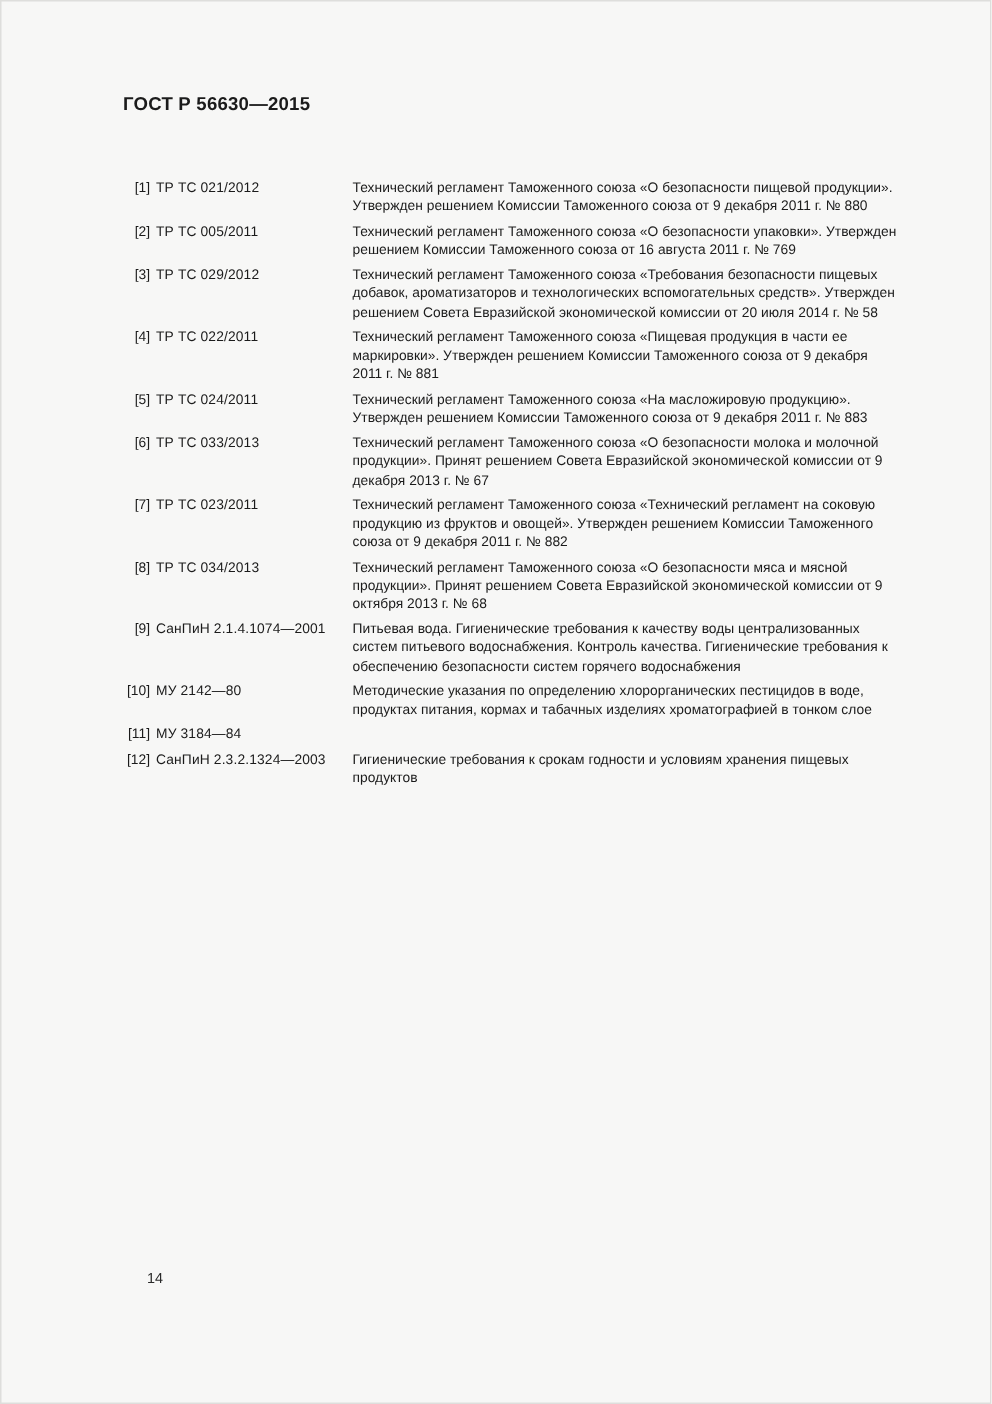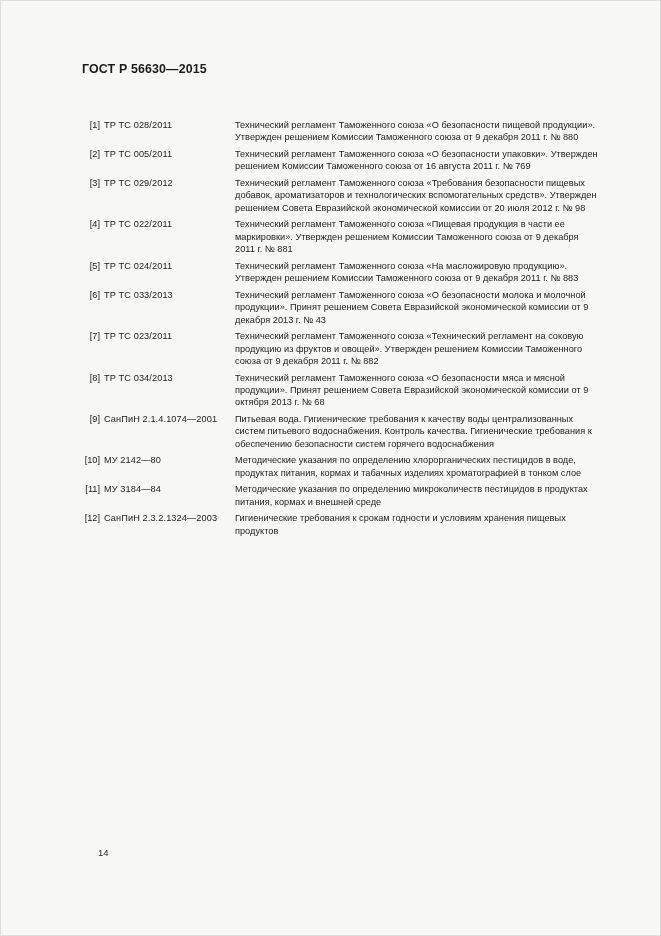--- a/index.html
+++ b/index.html
@@ -117,47 +117,47 @@
 
   <div class="page-frame"></div>
 
   <div class="running-head">ГОСТ Р 56630—2015</div>
 
 
   <div class="biblio">
 
   <div class="biblio-entry">
         <div class="entry-num">[1]</div>
-        <div class="entry-code">ТР ТС 028/2011</div>
+        <div class="entry-code">ТР ТС 021/2012</div>
         <div class="entry-text no-justify">Технический регламент Таможенного союза «О безопасности пищевой продук­ции». Утвержден решением Комиссии Таможенного союза от 9 декабря 2011 г. № 880</div>
       </div>
       <div class="biblio-entry">
         <div class="entry-num">[2]</div>
         <div class="entry-code">ТР ТС 005/2011</div>
         <div class="entry-text no-justify">Технический регламент Таможенного союза «О безопасности упаковки». Утвержден решением Комиссии Таможенного союза от 16 августа 2011 г. № 769</div>
       </div>
       <div class="biblio-entry">
         <div class="entry-num">[3]</div>
         <div class="entry-code">ТР ТС 029/2012</div>
-        <div class="entry-text no-justify">Технический регламент Таможенного союза «Требования безопасности пище­вых добавок, ароматизаторов и технологических вспомогательных средств». Утвержден решением Совета Евразийской экономической комиссии от 20 июля 2012 г. № 98</div>
+        <div class="entry-text no-justify">Технический регламент Таможенного союза «Требования безопасности пище­вых добавок, ароматизаторов и технологических вспомогательных средств». Утвержден решением Совета Евразийской экономической комиссии от 20 июля 2014 г. № 58</div>
       </div>
       <div class="biblio-entry">
         <div class="entry-num">[4]</div>
         <div class="entry-code">ТР ТС 022/2011</div>
         <div class="entry-text no-justify">Технический регламент Таможенного союза «Пищевая продукция в части ее маркировки». Утвержден решением Комиссии Таможенного союза от 9 декаб­ря 2011 г. № 881</div>
       </div>
       <div class="biblio-entry">
         <div class="entry-num">[5]</div>
         <div class="entry-code">ТР ТС 024/2011</div>
         <div class="entry-text no-justify">Технический регламент Таможенного союза «На масложировую продукцию». Утвержден решением Комиссии Таможенного союза от 9 декабря 2011 г. № 883</div>
       </div>
       <div class="biblio-entry">
         <div class="entry-num">[6]</div>
         <div class="entry-code">ТР ТС 033/2013</div>
-        <div class="entry-text no-justify">Технический регламент Таможенного союза «О безопасности молока и молоч­ной продукции». Принят решением Совета Евразийской экономической комис­сии от 9 декабря 2013 г. № 43</div>
+        <div class="entry-text no-justify">Технический регламент Таможенного союза «О безопасности молока и молоч­ной продукции». Принят решением Совета Евразийской экономической комис­сии от 9 декабря 2013 г. № 67</div>
       </div>
       <div class="biblio-entry">
         <div class="entry-num">[7]</div>
         <div class="entry-code">ТР ТС 023/2011</div>
         <div class="entry-text no-justify">Технический регламент Таможенного союза «Технический регламент на соко­вую продукцию из фруктов и овощей». Утвержден решением Комиссии Тамо­женного союза от 9 декабря 2011 г. № 882</div>
       </div>
       <div class="biblio-entry">
         <div class="entry-num">[8]</div>
         <div class="entry-code">ТР ТС 034/2013</div>
         <div class="entry-text no-justify">Технический регламент Таможенного союза «О безопасности мяса и мясной продукции». Принят решением Совета Евразийской экономической комиссии от 9 октября 2013 г. № 68</div>
@@ -168,21 +168,20 @@
         <div class="entry-text no-justify">Питьевая вода. Гигиенические требования к качеству воды централизованных систем питьевого водоснабжения. Контроль качества. Гигиенические требова­ния к обеспечению безопасности систем горячего водоснабжения</div>
       </div>
       <div class="biblio-entry">
         <div class="entry-num">[10]</div>
         <div class="entry-code">МУ 2142—80</div>
         <div class="entry-text no-justify">Методические указания по определению хлорорганических пестицидов в воде, продуктах питания, кормах и табачных изделиях хроматографией в тонком слое</div>
       </div>
       <div class="biblio-entry">
         <div class="entry-num">[11]</div>
         <div class="entry-code">МУ 3184—84</div>
-        <div class="entry-text no-justify">Методические указания по определению микроколичеств пестицидов в про­дуктах питания, кормах и внешней среде</div>
       </div>
       <div class="biblio-entry">
         <div class="entry-num">[12]</div>
         <div class="entry-code">СанПиН 2.3.2.1324—2003</div>
         <div class="entry-text no-justify">Гигиенические требования к срокам годности и условиям хранения пищевых продуктов</div>
       </div>
     </div>
 
   <div class="folio">14</div>
 

